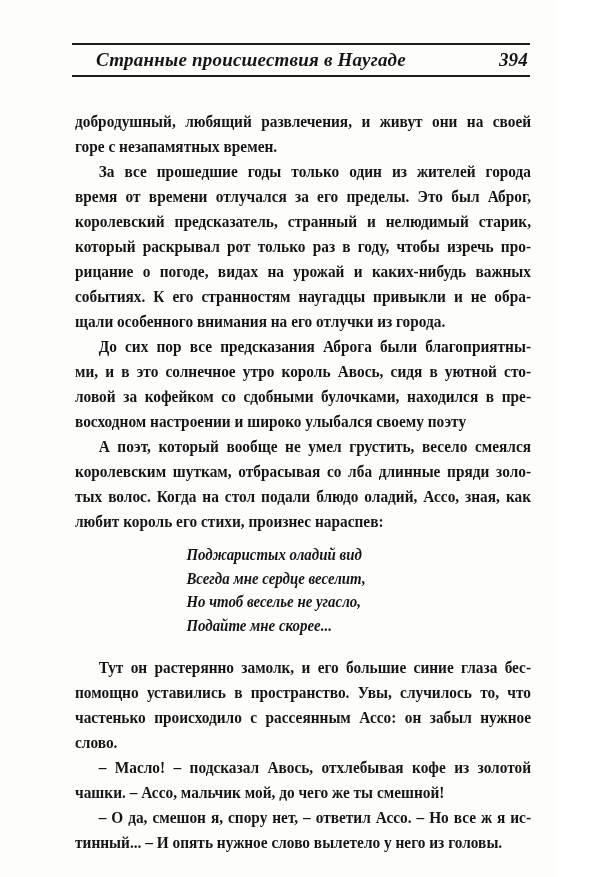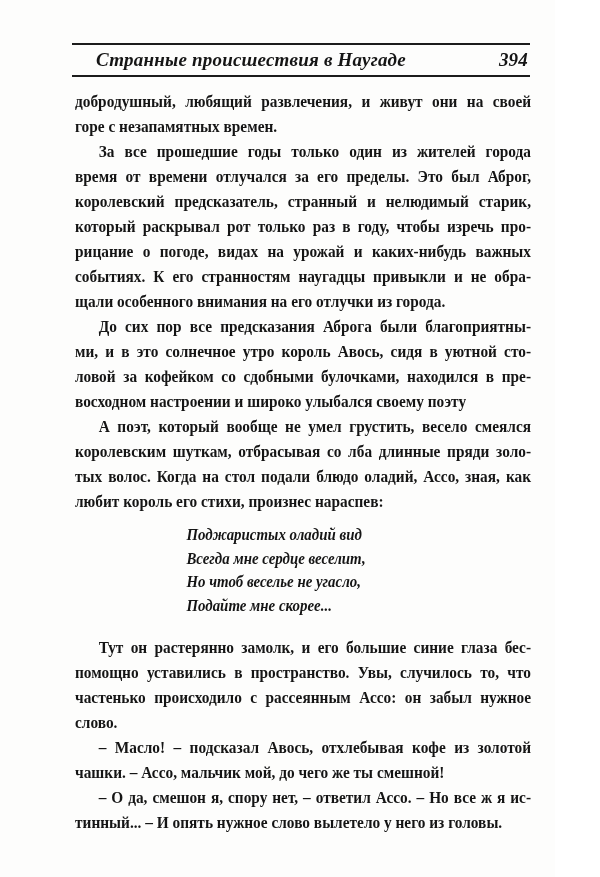--- a/index.html
+++ b/index.html
@@ -36,21 +36,21 @@
     padding-right: 2px;
     font-style: italic;
     font-weight: 600;
     font-size: 19px;
     letter-spacing: 0.2px;
   }
   
   .text-block {
     position: absolute;
     left: 75px;
-    top: 89px;
+    top: 109px;
     width: 456px;
   }
   .scale-wrap {
     width: 520px;
     transform: scaleX(0.877);
     transform-origin: left top;
     font-size: 17.5px;
     font-weight: 600;
     line-height: 25px;
   }

